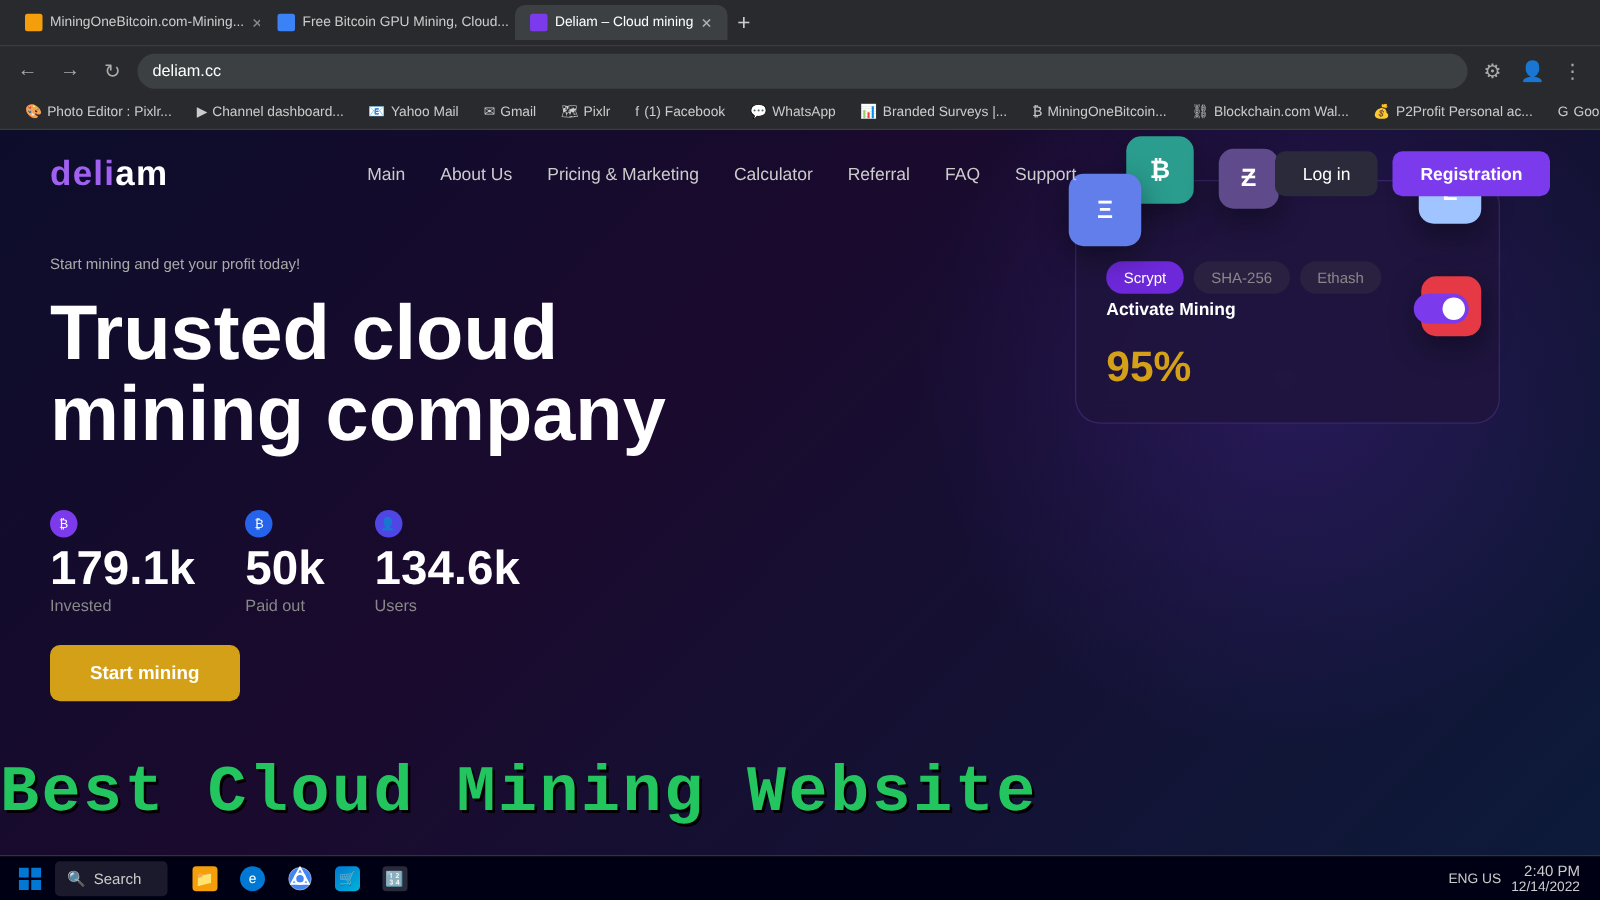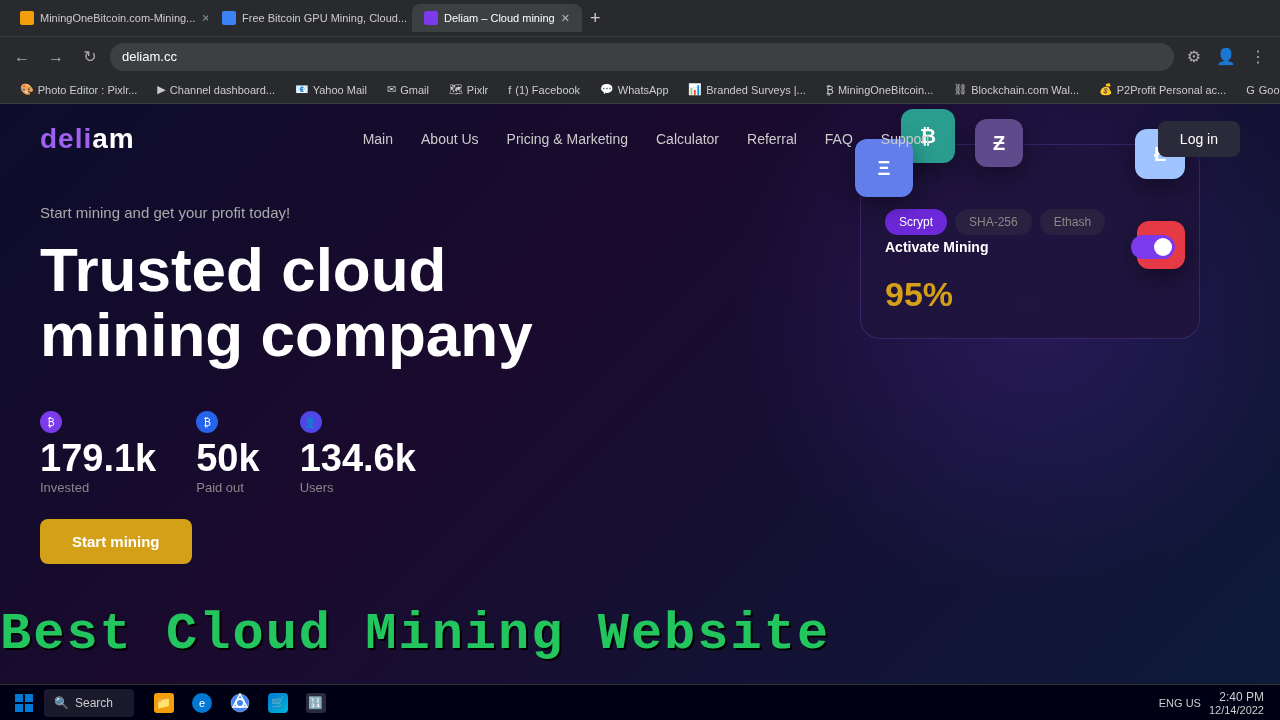--- a/index.html
+++ b/index.html
@@ -32,21 +32,21 @@
     .site-logo { font-size: 28px; font-weight: 700; color: #a060f0; letter-spacing: 1px; }
     .site-logo span { color: #fff; }
     .nav-links { display: flex; gap: 28px; align-items: center; }
     .nav-link { color: #ccc; font-size: 14px; cursor: pointer; text-decoration: none; }
     .nav-buttons { display: flex; gap: 12px; }
     .btn-login { background: #2a2a3a; color: #fff; border: none; padding: 10px 22px; border-radius: 8px; font-size: 14px; cursor: pointer; font-weight: 500; }
     .btn-register { background: #7c3aed; color: #fff; border: none; padding: 10px 22px; border-radius: 8px; font-size: 14px; cursor: pointer; font-weight: 600; }
 
     
     .hero { padding: 30px 40px 0; position: relative; }
-    .hero-subtitle { color: #aaa; font-size: 15px; margin-bottom: 16px; }
+    .hero-subtitle { color: #aaa; font-size: 12px; margin-bottom: 16px; }
     .hero-title { font-size: 62px; font-weight: 900; line-height: 1.05; color: #fff; max-width: 600px; margin-bottom: 44px; }
 
     
     .stats { display: flex; gap: 40px; margin-bottom: 24px; }
     .stat-item { display: flex; flex-direction: column; }
     .stat-icon-row { display: flex; gap: 4px; margin-bottom: 4px; }
     .stat-icon { width: 22px; height: 22px; border-radius: 50%; display: flex; align-items: center; justify-content: center; font-size: 10px; }
     .stat-icon.purple { background: #7c3aed; }
     .stat-icon.blue { background: #2563eb; }
     .stat-icon.indigo { background: #4f46e5; }
@@ -189,20 +189,21 @@
       <a class="nav-link">Main</a>
       <a class="nav-link">About Us</a>
       <a class="nav-link">Pricing &amp; Marketing</a>
       <a class="nav-link">Calculator</a>
       <a class="nav-link">Referral</a>
       <a class="nav-link">FAQ</a>
       <a class="nav-link">Support</a>
     </div>
     <div class="nav-buttons">
       <button class="btn-login">Log in</button>
+      <button class="btn-register">Registration</button>
     </div>
   </nav>
 
   <div class="hero">
     <p class="hero-subtitle">Start mining and get your profit today!</p>
     <h1 class="hero-title">Trusted cloud mining company</h1>
 
     
     <div class="stats">
       <div class="stat-item">

